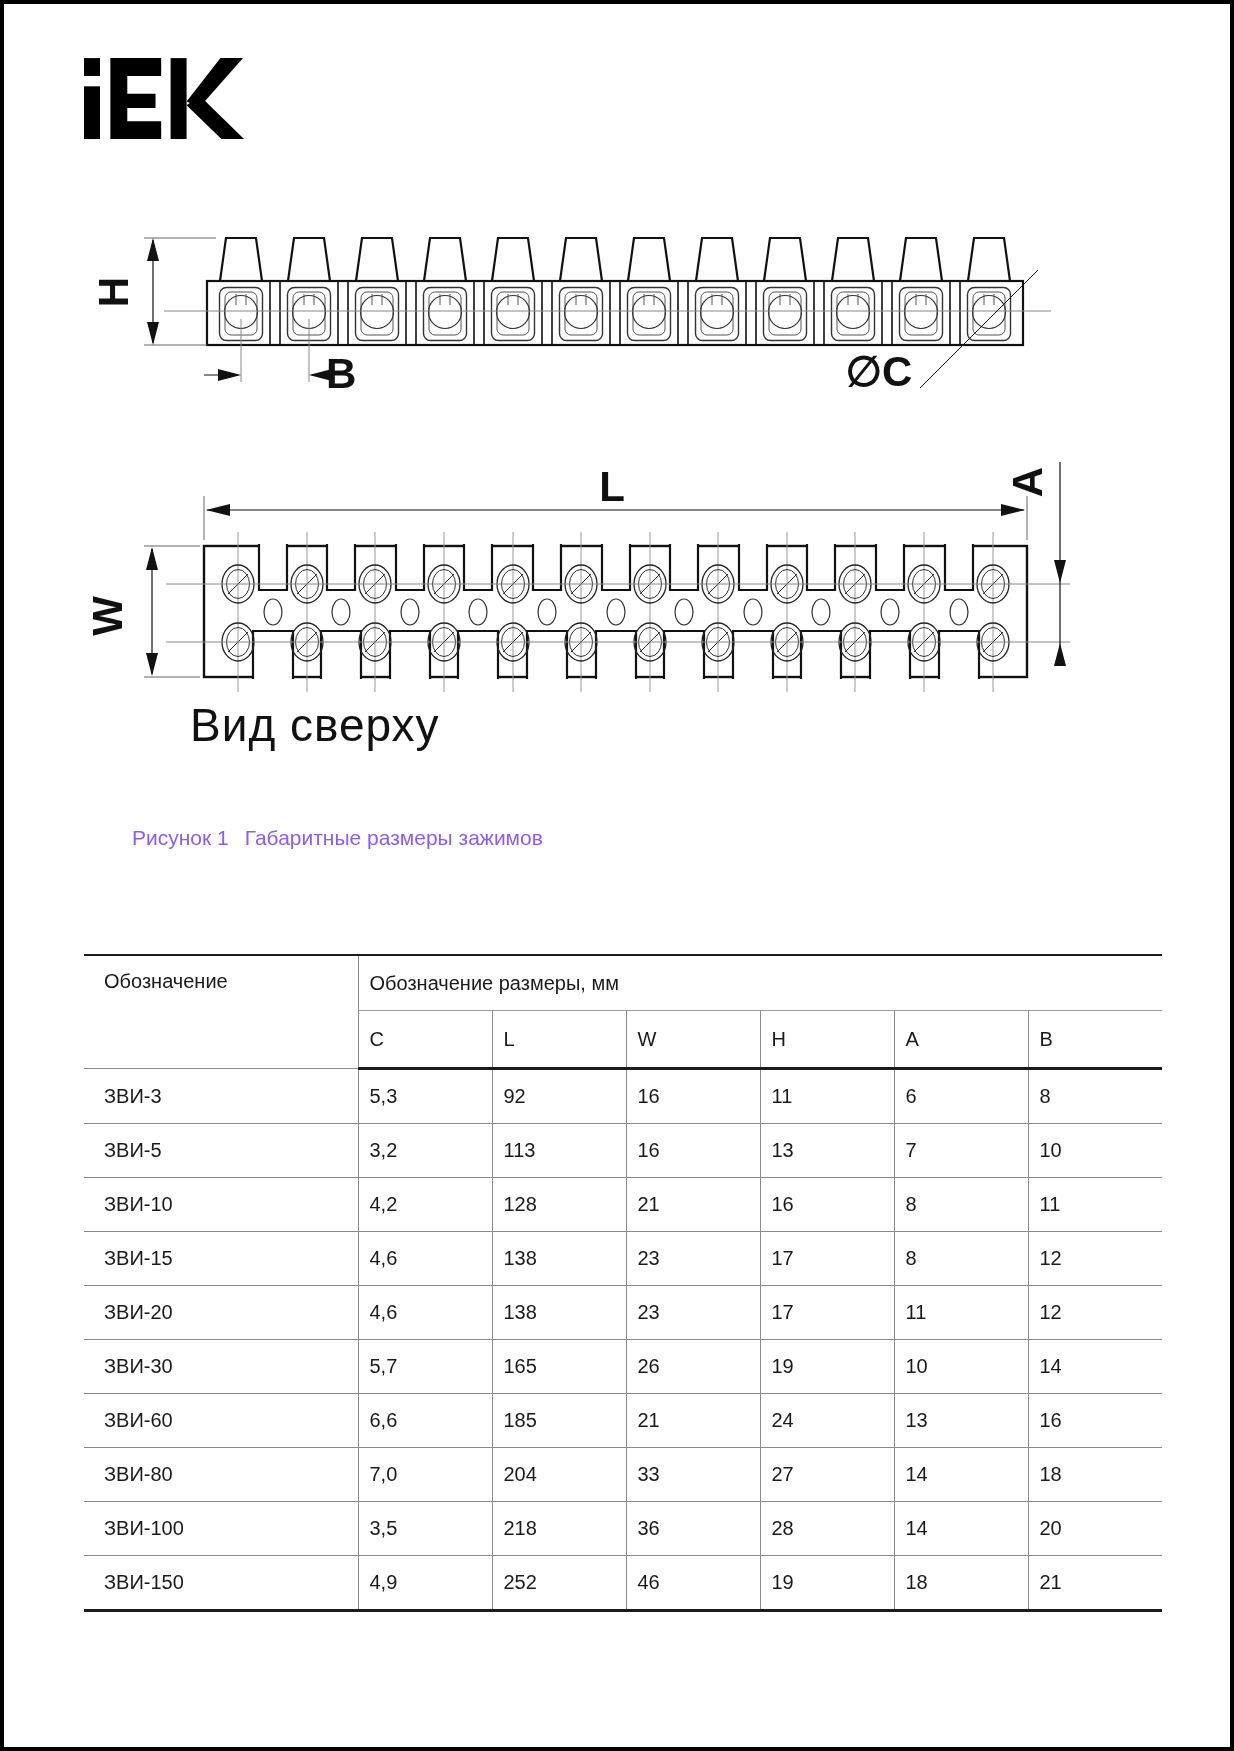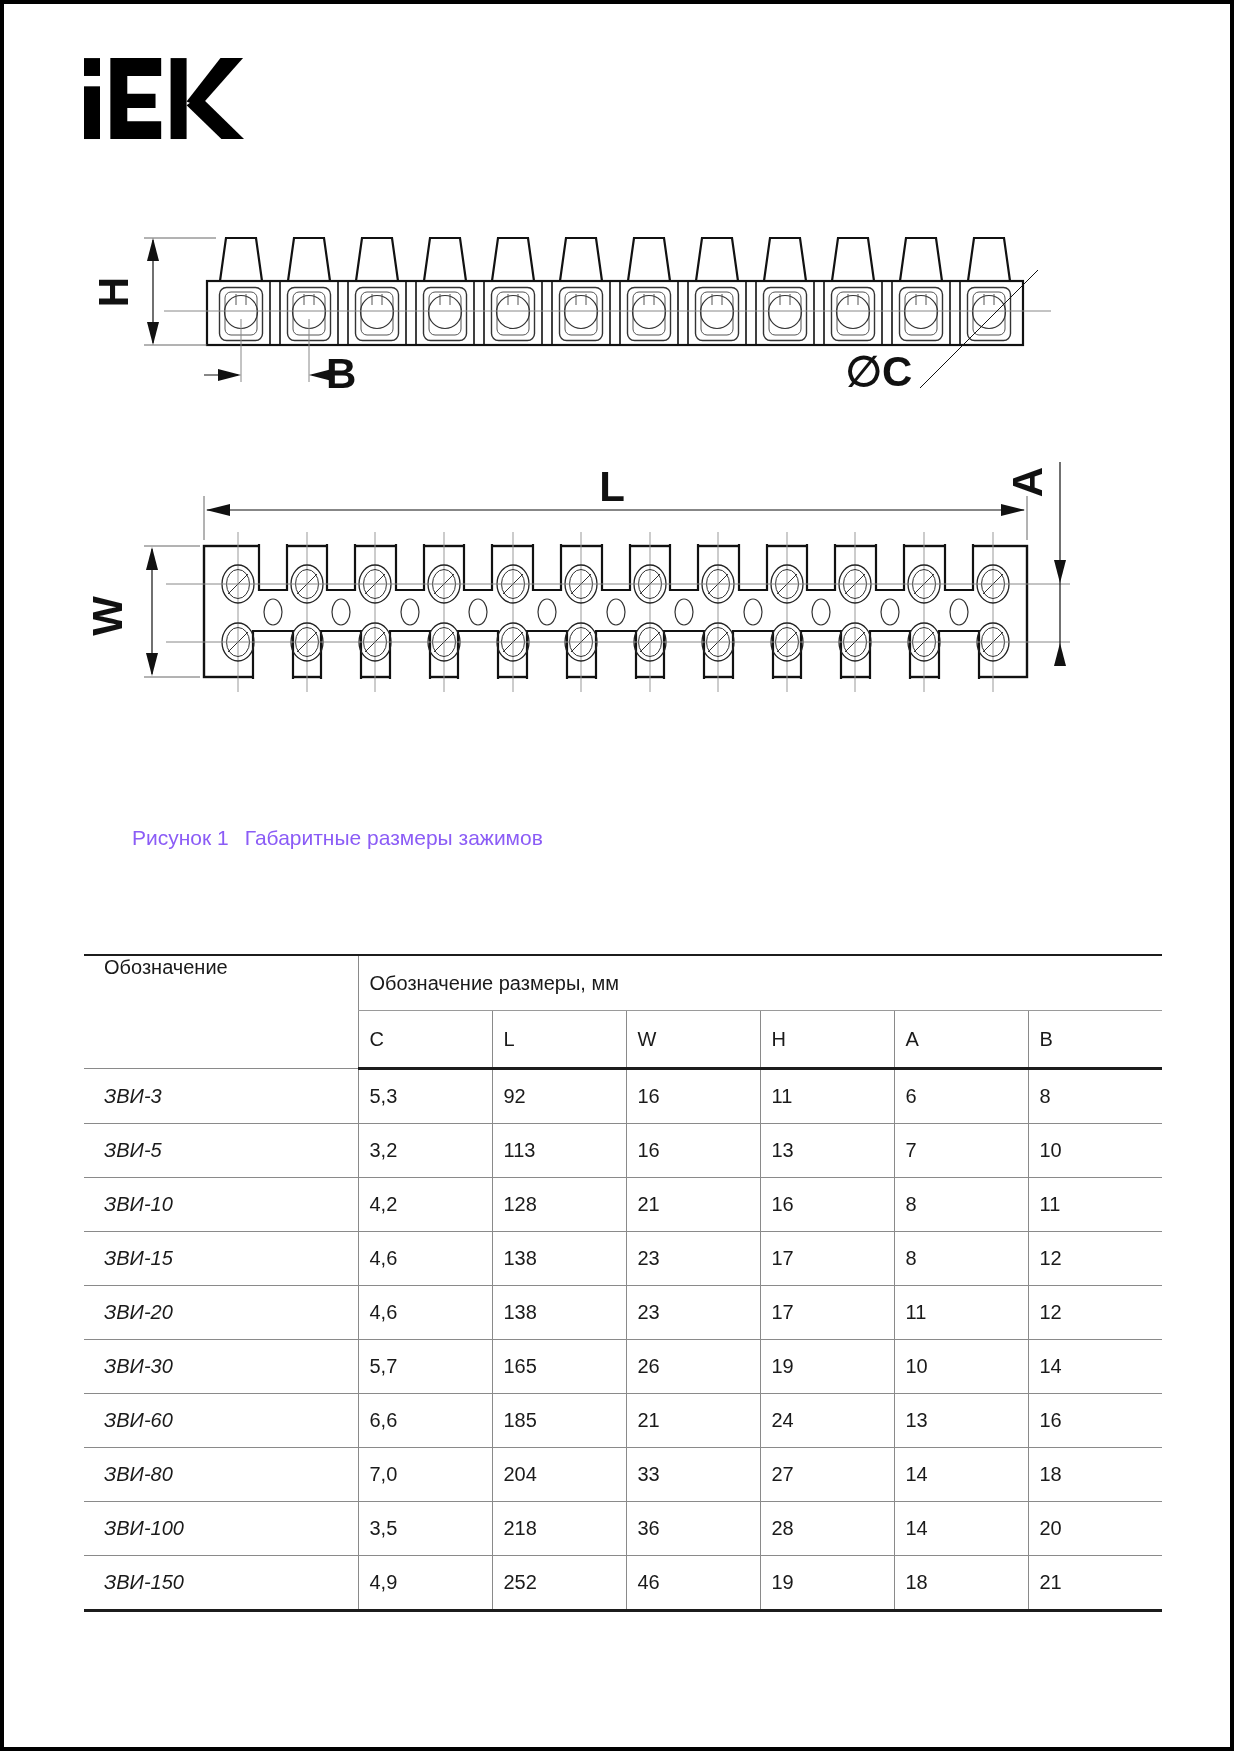--- a/index.html
+++ b/index.html
@@ -34,26 +34,26 @@
     border-bottom:3px solid #1c1c1c;
   }
   .dim-table td,.dim-table th{
     font-weight:normal;text-align:left;
     padding:0 6px 0 11px;
     vertical-align:middle;
     overflow:hidden;white-space:nowrap;
   }
   .dim-table .vline{border-left:1.5px solid #8a8a8a;}
   .dim-table .desig-cell{
-    vertical-align:top;padding-top:0;padding-left:20px;
+    vertical-align:top;padding-top:14px;padding-left:20px;
   }
   .dim-table .group-row th{height:54px;border-bottom:1.5px solid #9a9a9a;}
   .dim-table .sub-row td{height:56px;border-bottom:3px solid #1c1c1c;}
   .dim-table .data-row td{height:53px;border-top:1.5px solid #8a8a8a;padding-left:11px;}
-  .dim-table .data-row td.c1{padding-left:20px;font-style:italic;}
+  .dim-table .data-row td.c1{padding-left:20px;}
   svg text{font-family:"Liberation Sans",sans-serif;}
   .dimlbl{font-size:42px;font-weight:bold;fill:#111;}
 </style>
 </head>
 <body>
 
 <div class="page">
 
   <svg class="logo" width="160" height="83" viewBox="0 0 170 88" aria-label="IEK">
     <g fill="#000">
@@ -227,20 +227,21 @@
 
       <g stroke="#111" fill="#111">
         <path d="M1056 458 V662" stroke-width="1.2" fill="none"></path>
         <polygon points="1056,579 1050,556 1062,556" stroke="none"></polygon>
         <polygon points="1056,639 1050,662 1062,662" stroke="none"></polygon>
       </g>
       <text class="dimlbl" transform="translate(1038,478) rotate(-90)" text-anchor="middle">A</text>
     </g>
   </svg>
 
+  <div class="topview-label">Вид сверху</div>
 
   <div class="caption">
     <span>Рисунок 1</span><span class="gap"></span><span>Габаритные размеры зажимов</span>
   </div>
 
   <table class="dim-table">
     <colgroup>
       <col style="width:274px">
         <col style="width:134px">
         <col style="width:134px">

